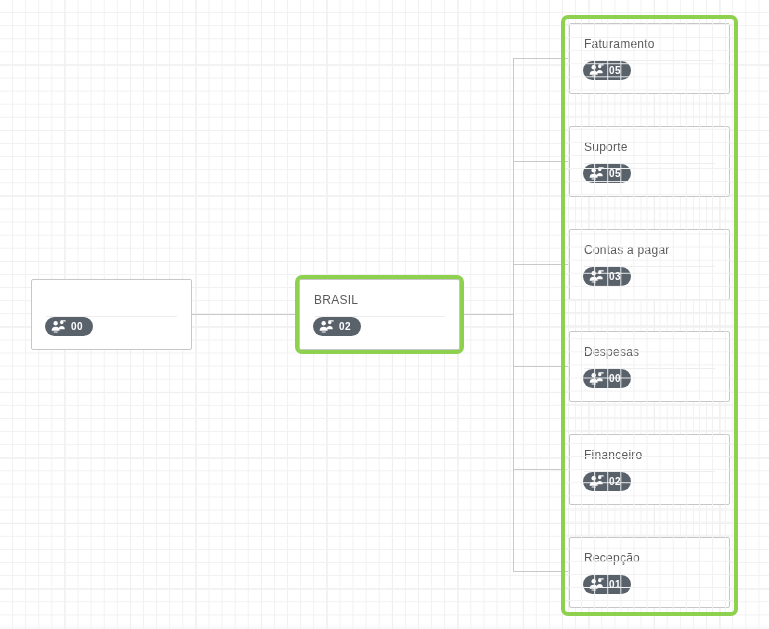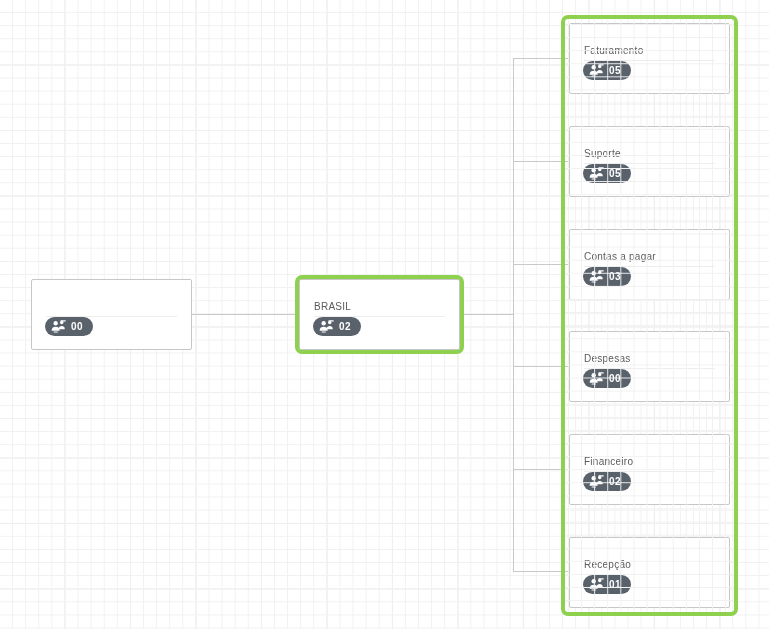--- a/index.html
+++ b/index.html
@@ -46,25 +46,24 @@
     position: absolute;
     box-sizing: border-box;
     background: #ffffff;
     border: 1px solid #c7c7c7;
     border-radius: 2px;
   }
   .node-title {
     position: absolute;
     left: 14px;
     top: 13px;
-    font-size: 10px;
+    font-size: 12px;
     color: #5a5a5a;
     letter-spacing: 0.25px;
     white-space: nowrap;
-    margin-top: 8px;
   }
   .node-divider {
     position: absolute;
     left: 14px;
     right: 14px;
     top: 36px;
     height: 1px;
     background: #ededed;
   }
   .badge {

